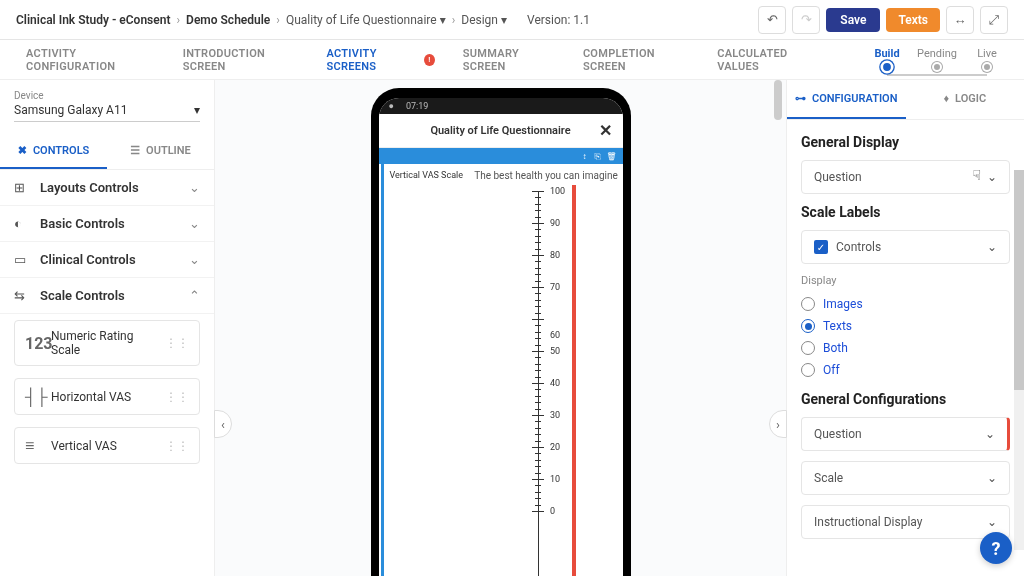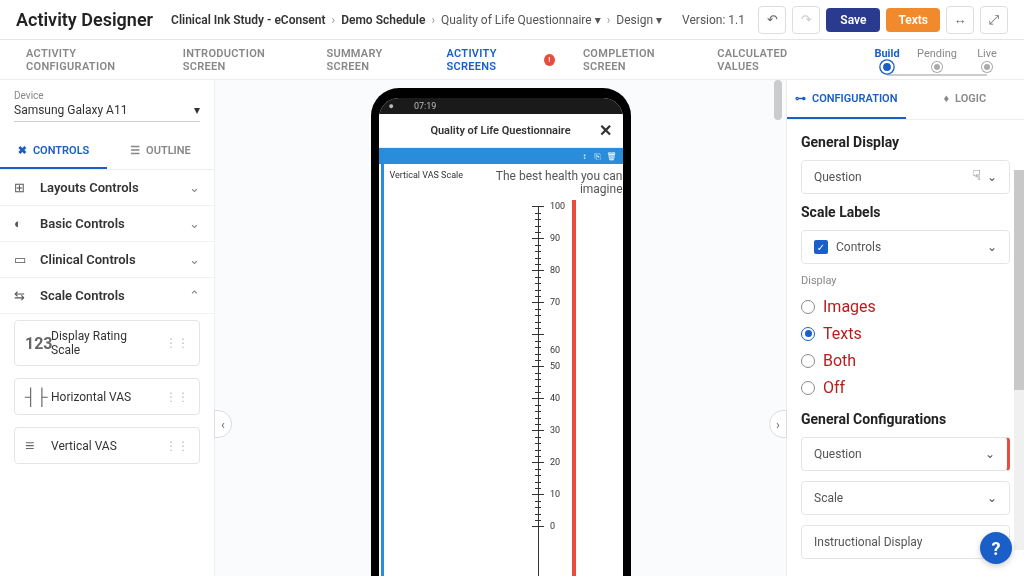--- a/index.html
+++ b/index.html
@@ -61,54 +61,53 @@
   .phone-inner { width:100%; height:100%; background:#fff; border-radius:20px; overflow:hidden; display:flex; flex-direction:column;}
   .phone-status { background:#1a1a1a; color:#bbb; font-size:9px; padding:3px 10px; display:flex; align-items:center;}
   .phone-appbar { background:#fff; padding: 10px 12px; display:flex; align-items:center; justify-content:center; position:relative; border-bottom:1px solid #eee;}
   .phone-appbar .close{ position:absolute; right:10px; font-size:16px; font-weight:700; cursor:pointer;}
   .phone-title { font-size:11px; font-weight:600; color:#333;}
   .phone-toolbar { background:#2a8ddb; height:16px; display:flex; justify-content:flex-end; align-items:center; padding:0 8px; gap:4px;}
   .phone-toolbar span{ width:8px; height:8px; display:inline-block; color:#fff; font-size:8px;}
   .phone-body { flex:1; padding: 6px 0 0 6px; display:flex; overflow:hidden; border-left:3px solid #2a8ddb; margin-left:2px;}
   .vas-label-left { font-size:9px; color:#333; width:80px;}
   .vas-col { flex:1; display:flex; flex-direction:column; align-items:center;}
-  .vas-hint { font-size:12px; color:#555; text-align:right; margin-bottom:4px; line-height:1.1;}
+  .vas-hint { font-size:10px; color:#555; text-align:left; margin-bottom:4px; line-height:1.1;}
   .vas-scale { position:relative; width:60px; flex:1;}
   .vas-redline { position:absolute; right:0; top:0; bottom:0; width:4px; background:#e74c3c;}
   .vas-line { position:absolute; left:22px; top:6px; bottom:0; width:1px; background:#333;}
   .vas-tick { position:absolute; left:16px; height:1px; background:#333;}
   .vas-num { position:absolute; left:34px; font-size:9px; color:#333; transform:translateY(-50%);}
 
   
   .right { width: 238px; background:#fff; border-left:1px solid #eee; display:flex; flex-direction:column; overflow-y:auto;}
   .right-tabs { display:flex; border-bottom:1px solid #eee;}
   .right-tab { flex:1; text-align:center; padding: 12px 0; font-size:11px; font-weight:600; color:#888; display:flex; align-items:center; justify-content:center; gap:6px; cursor:pointer; border-bottom:2px solid transparent;}
   .right-tab.active { color:#1a5fc7; border-bottom-color:#1a5fc7;}
   .right-body { padding: 12px 14px; overflow-y:auto;}
   .sect-title { font-size:14px; font-weight:700; color:#222; margin: 2px 0 10px;}
   .acc { border:1px solid #e5e5e5; border-radius:4px; padding: 9px 12px; display:flex; align-items:center; justify-content:space-between; font-size:12px; color:#555; margin-bottom:10px; cursor:pointer;}
   .acc.err { border-right: 3px solid #e74c3c;}
   .chk-row { display:flex; align-items:center; gap:8px;}
   .chk { width:14px; height:14px; background:#1a5fc7; border-radius:2px; display:flex; align-items:center; justify-content:center; color:#fff; font-size:10px;}
   .sub-label { font-size:11px; color:#888; margin: 6px 0 6px;}
-  .radio-row { display:flex; align-items:center; gap:8px; padding:4px 0; font-size:16px; color:#b91c1c; cursor:pointer;}
+  .radio-row { display:flex; align-items:center; gap:8px; padding:4px 0; font-size:12px; color:#1d4ed8; cursor:pointer;}
   .radio { width:14px; height:14px; border-radius:50%; border:1.5px solid #888; display:flex; align-items:center; justify-content:center;}
   .radio.on { border-color:#1a5fc7;}
   .radio.on::after{ content:''; width:7px; height:7px; border-radius:50%; background:#1a5fc7;}
   .cursor { position:absolute; font-size:14px; color:#333;}
   .scrollbar-r { position:absolute; right:0; top:90px; width:10px; height:380px; background:#f0f0f0;}
   .scrollbar-r .th{ position:absolute; top:0; height:220px; width:100%; background:#c8c8c8;}
 
   .help-fab { position:fixed; bottom:12px; right:12px; width:32px; height:32px; border-radius:50%; background:#1a5fc7; color:#fff; font-weight:700; font-size:18px; display:flex; align-items:center; justify-content:center; cursor:pointer; box-shadow:0 2px 6px rgba(0,0,0,.2);}
 </style>
 </head>
 <body>
 
 <div class="header">
-  <div class="header-title">Activity Designer</div>
   <div class="breadcrumb">
     <span class="crumb">Clinical Ink Study - eConsent</span>
     <span class="sep">›</span>
     <span class="crumb">Demo Schedule</span>
     <span class="sep">›</span>
     <span class="crumb-link">
         <span>Quality of Life Questionnaire</span> 
         <span>▾</span>
       </span>
     <span class="sep">›</span>
@@ -125,25 +124,25 @@
     <button class="btn-revert">Texts</button>
     <div class="icon-btn">↔</div>
     <div class="icon-btn">⤢</div>
   </div>
 </div>
 
 <div class="tabbar-wrap">
   <div class="tabbar">
     <div class="tab">ACTIVITY CONFIGURATION</div>
     <div class="tab">INTRODUCTION SCREEN</div>
-    <div class="tab">SUMMARY SCREEN</div>
     <div class="tab active">
         <span>ACTIVITY SCREENS</span>
         <span class="alert">!</span>
       </div>
+    <div class="tab">SUMMARY SCREEN</div>
     <div class="tab">COMPLETION SCREEN</div>
     <div class="tab">CALCULATED VALUES</div>
   </div>
   <div class="stages">
     <div class="stage">
         <span class="stage-label active">Build</span>
         <div class="stage-dot active"></div>
         <div class="stage-line"></div>
       </div>
     <div class="stage">
@@ -194,21 +193,21 @@
       <span class="name">Clinical Controls</span>
       <span class="chev">⌄</span>
     </div>
     <div class="control-group">
       <span class="icon">⇆</span>
       <span class="name">Scale Controls</span>
       <span class="chev">⌃</span>
     </div>
     <div class="control-item">
       <span class="pfx">123</span>
-      <span>Display Rating Scale</span>
+      <span>Numeric Rating Scale</span>
       <span class="drag">⋮⋮</span>
     </div>
     <div class="control-item">
       <span class="pfx">┤├</span>
       <span>Horizontal VAS</span>
       <span class="drag">⋮⋮</span>
     </div>
     <div class="control-item">
       <span class="pfx">≡</span>
       <span>Vertical VAS</span>
@@ -218,21 +217,21 @@
 
   <div class="center">
     <div class="collapse-left">‹</div>
     <div class="collapse-right">›</div>
     <div class="scroll-v">
         <div class="scroll-thumb"></div>
       </div>
 
     <div class="phone">
       <div class="phone-inner">
-        <div class="phone-status">● <span style="margin-left:20px">07:19</span></div>
+        <div class="phone-status">● <span style="margin-left:12px">07:19</span></div>
         <div class="phone-appbar">
           <span class="phone-title">Quality of Life Questionnaire</span>
           <span class="close">✕</span>
         </div>
         <div class="phone-toolbar">
           <span>↕</span>
           <span>⎘</span>
           <span>🗑</span>
         </div>
         <div class="phone-body">

